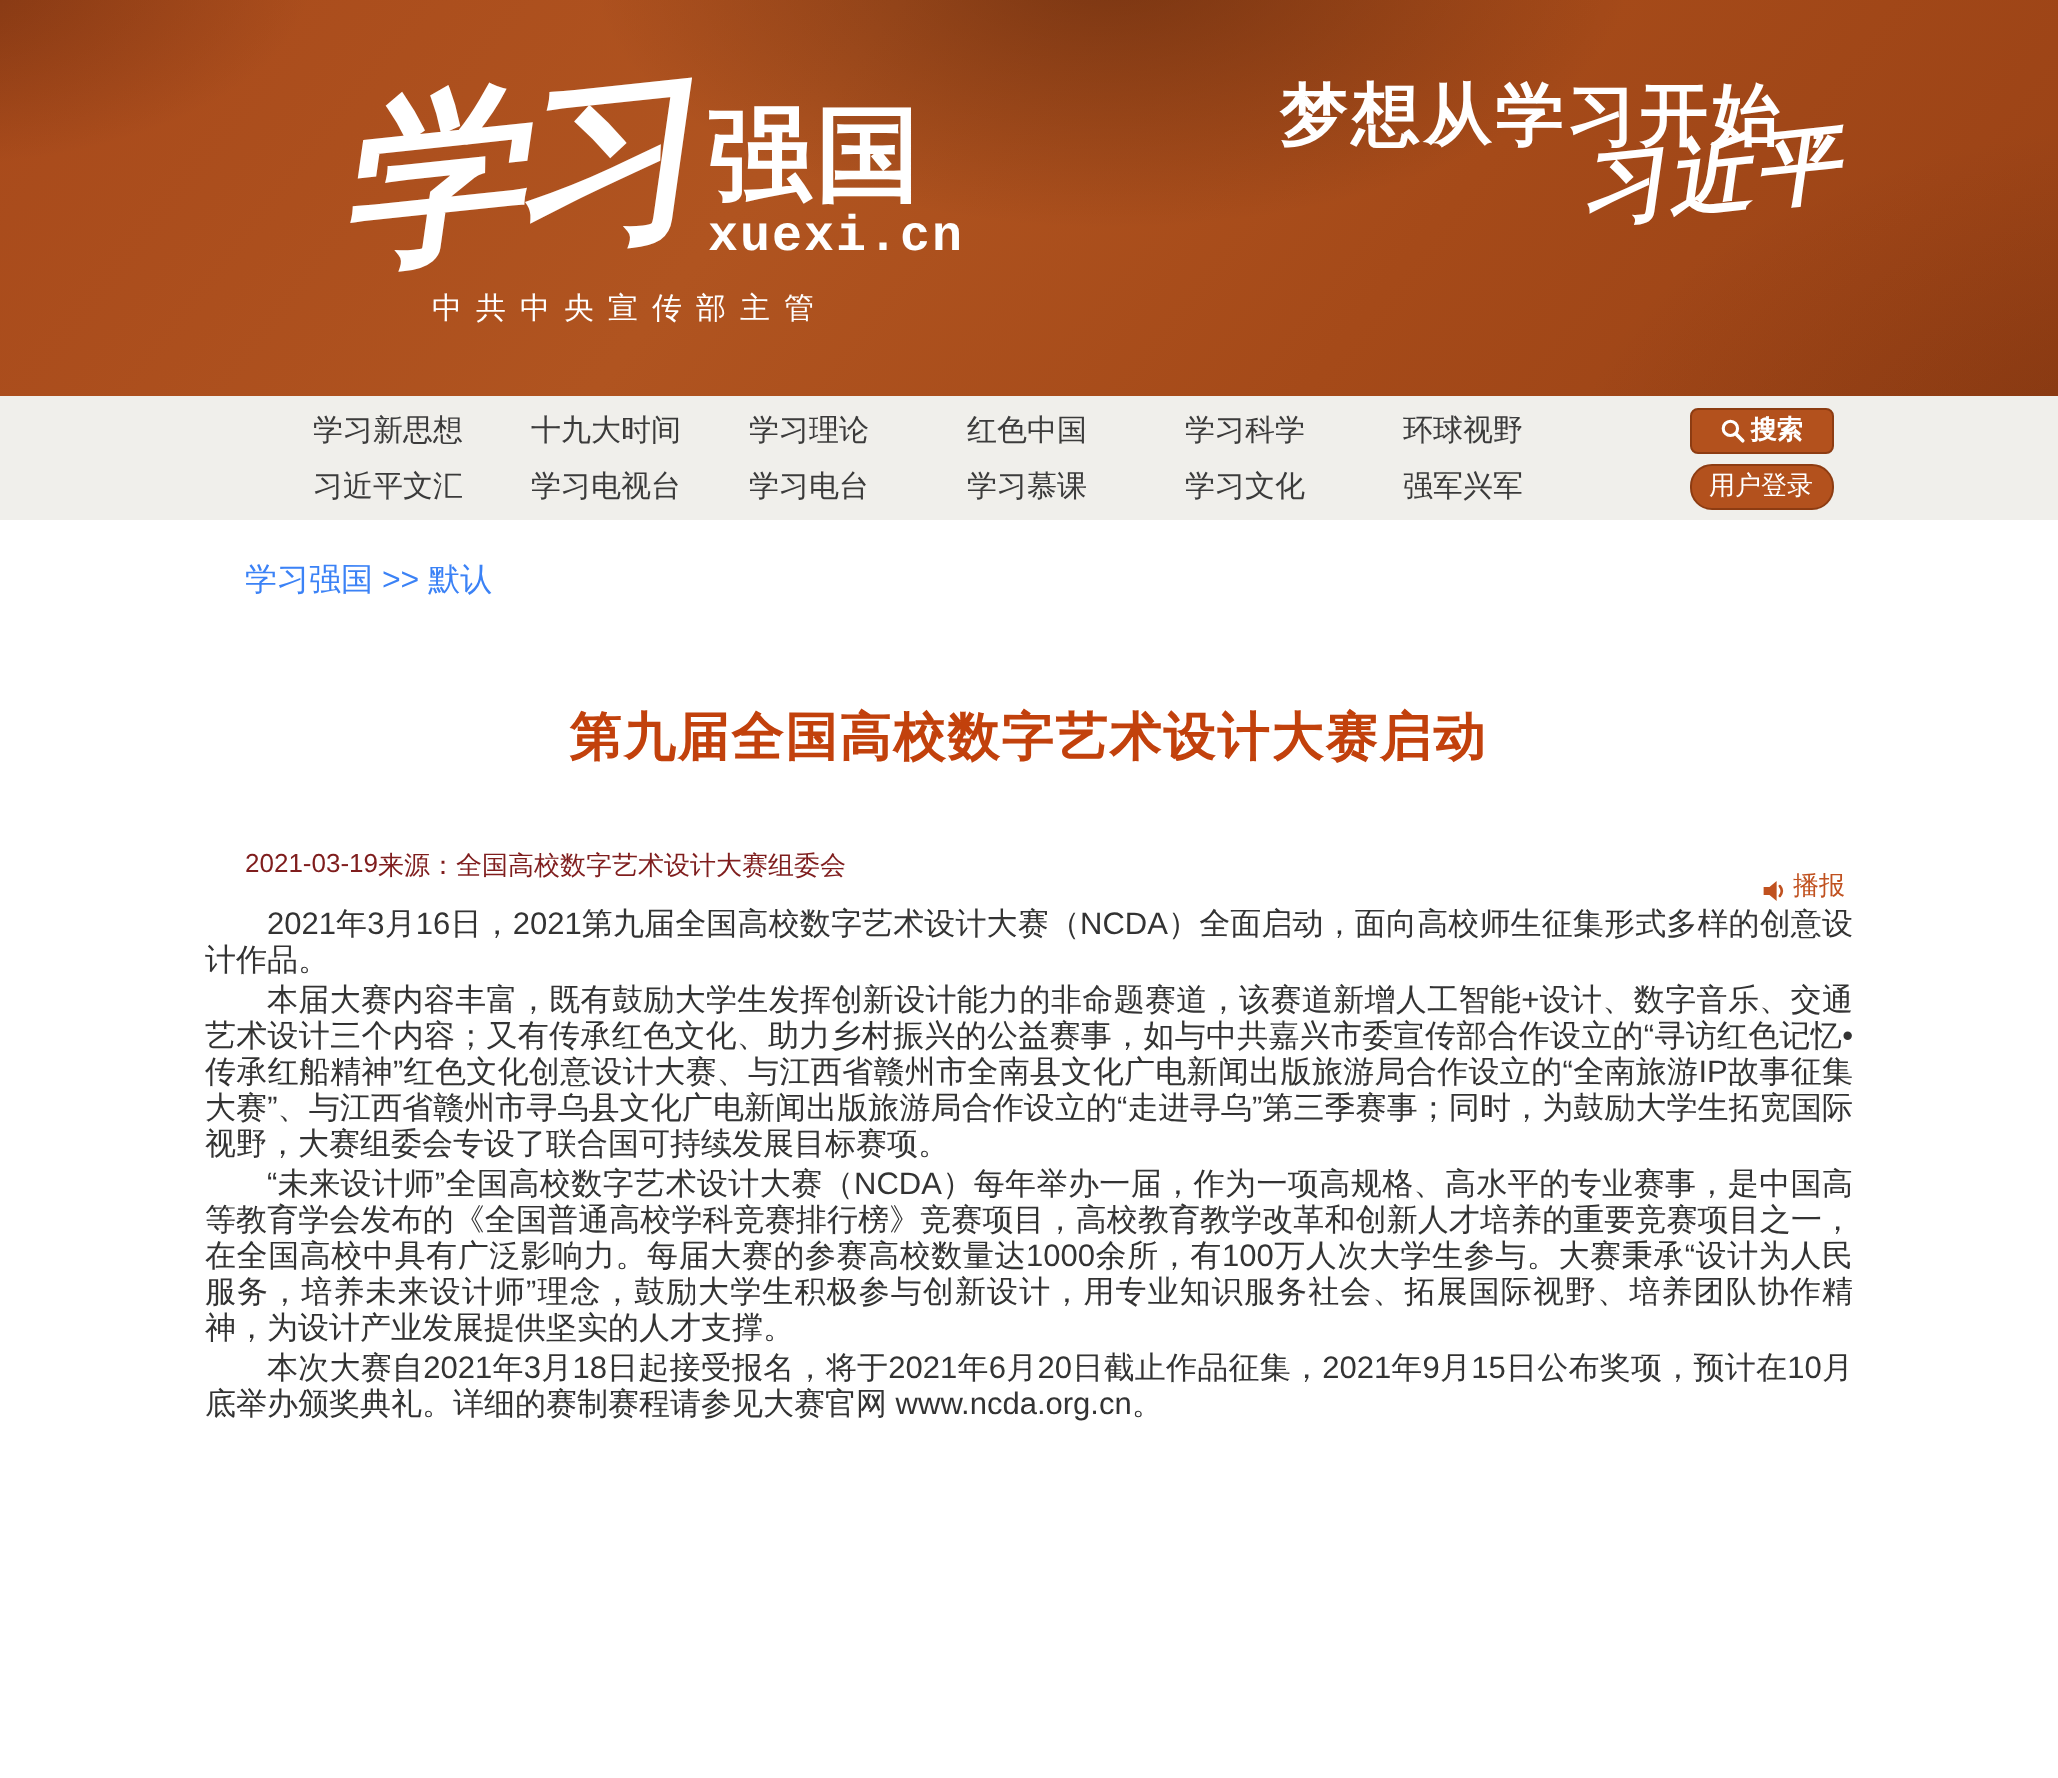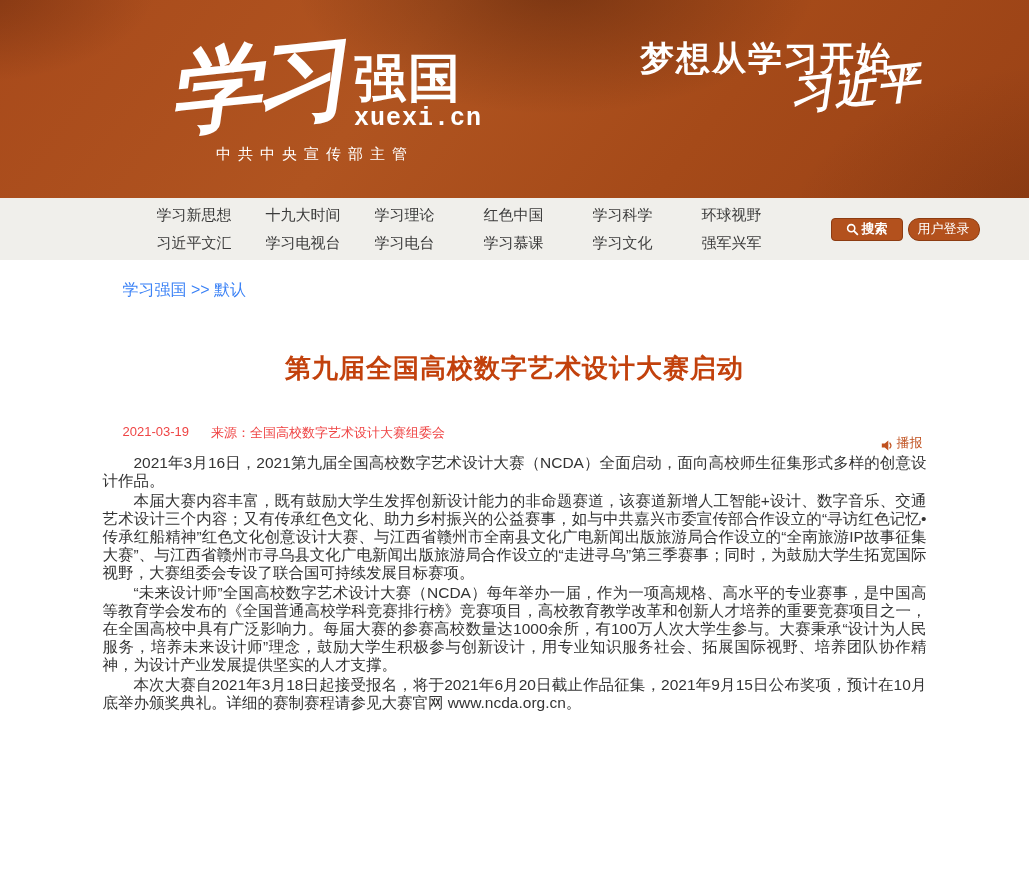--- a/index.html
+++ b/index.html
@@ -42,41 +42,41 @@
     width:820px; margin:0 auto; height:100%;
     display:flex; justify-content:space-between; align-items:center;
     padding:0 8px 0 52px;
     gap:20px;
   }
   .nav-links {
     display:grid; grid-template-columns:repeat(6,109px);
     row-gap:9px;
   }
   .nav-link { font-size:15px; color:#3b3b3b; text-decoration:none; cursor:pointer; }
-  .nav-buttons { display:flex; flex-direction:row; gap:5px; }
+  .nav-buttons { display:flex; flex-direction:column; gap:5px; }
   .btn {
     width:72px; height:23px; color:#fff; font-size:13px;
     background:#b3511d; border:1px solid #8d3c12;
     display:flex; align-items:center; justify-content:center; gap:3px; cursor:pointer;
     font-family:inherit;
   }
   .btn-search { border-radius:4px; font-weight:bold; }
   .btn-login { border-radius:11px; }
 
   
   .breadcrumb { width:820px; margin:20px auto 0; padding-left:18px; font-size:16px; color:#3b82f6; }
   .article-title {
     width:820px; margin:50px auto 0; text-align:center;
     font-size:26px; font-weight:bold; color:#c2410c; letter-spacing:1px;
   }
   .meta {
     width:820px; margin:38px auto 0; padding:0 2px 0 18px;
     display:flex; justify-content:space-between; align-items:flex-end;
   }
-  .meta-left { font-size:13px; color:#ef4444; display:flex; gap:22px; }
+  .meta-left { font-size:13px; color:#7f1d1d; display:flex; }
   .broadcast {
     display:flex; align-items:flex-end; gap:3px; color:#c0511f; font-size:13px;
     cursor:pointer; margin-bottom:-10px;
   }
   .article-body { width:824px; margin:12px auto 0; }
   .article-body p {
     font-size:15.5px; color:#333; line-height:18px;
     text-indent:2em; text-align:justify; margin-bottom:2px;
   }
 </style>

